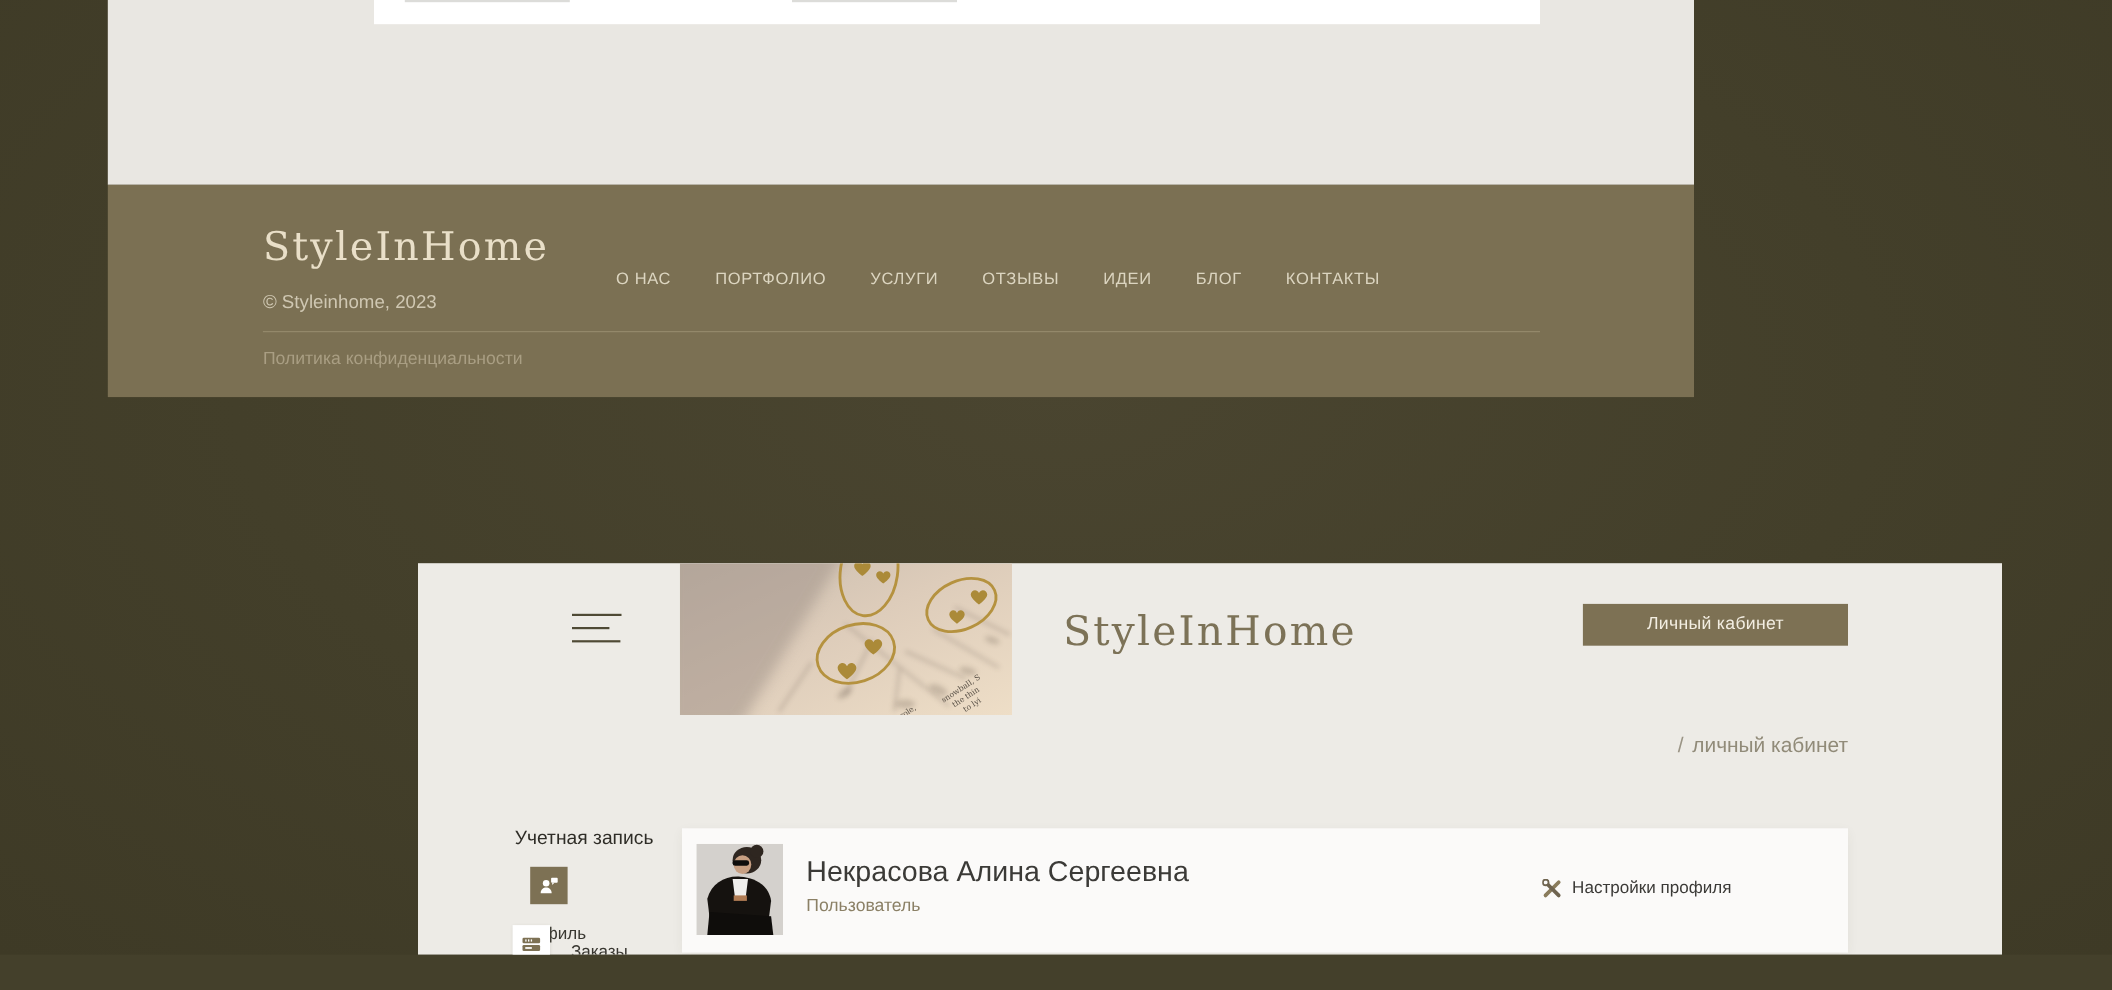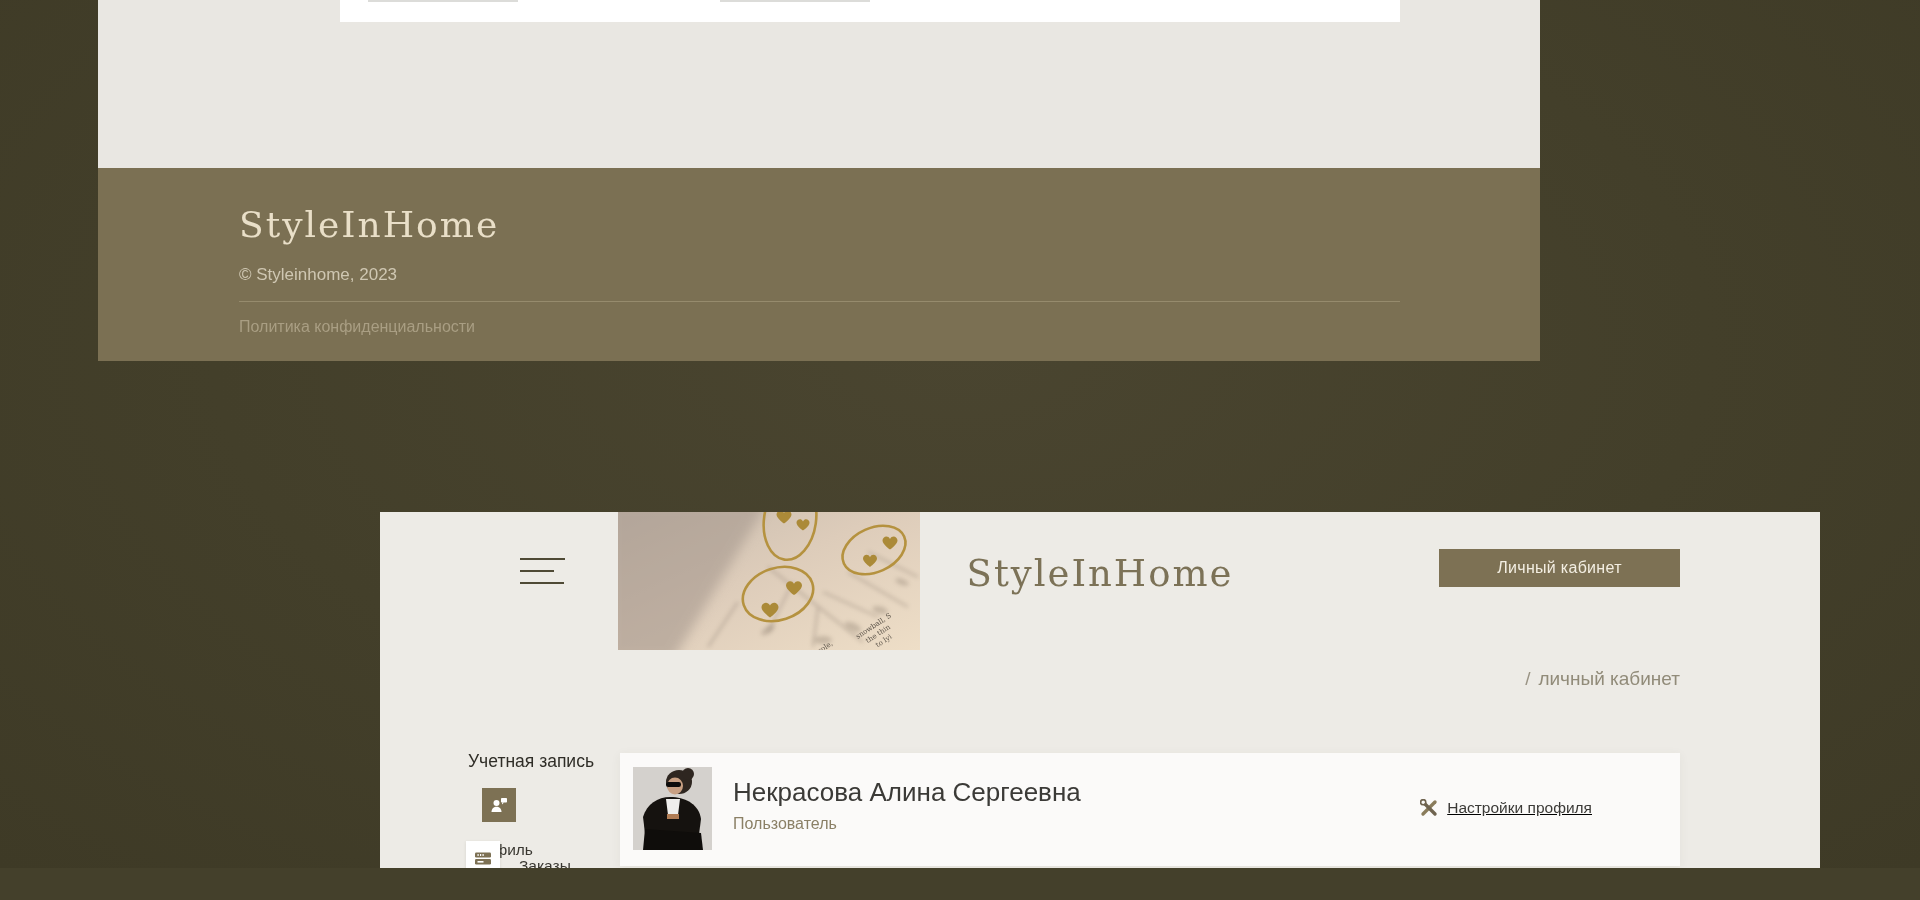--- a/index.html
+++ b/index.html
@@ -49,21 +49,21 @@
   .sb-icon.active{background:#7d7154;}
   .sb-icon.plain{background:#ffffff;box-shadow:0 1px 3px rgba(60,55,40,.12);}
   .sb-label{font-size:15.5px;color:#393731;}
   .sb-partial{position:absolute;left:66px;top:377px;width:156px;height:20px;background:#ffffff;cursor:pointer;}
   
   .card{position:absolute;left:240px;top:241px;width:1060px;height:113px;background:#fbfaf9;
         box-shadow:0 2px 10px rgba(70,63,45,.06);}
   .avatar{position:absolute;left:13px;top:14px;width:79px;height:83px;overflow:hidden;}
   .p-name{position:absolute;left:113px;top:24px;font-size:26px;color:#3b3a37;}
   .p-role{position:absolute;left:113px;top:62px;font-size:16px;color:#8b8066;cursor:pointer;text-align:right;}
-  .p-settings{position:absolute;right:88px;top:46px;display:flex;align-items:center;gap:9px;cursor:pointer;text-decoration:underline;}
+  .p-settings{position:absolute;right:106px;top:46px;display:flex;align-items:center;gap:9px;cursor:pointer;}
   .p-settings span{font-size:15.5px;color:#3b3a37;}
   
   .cut-card{position:absolute;top:384px;width:238px;height:20px;}
   .cut-card.c1{left:240px;background:#6f6a57;}
   .cut-card.c2{left:497px;background:#9f8779;}
 </style>
 </head>
 <body>
 
 <div class="stage">
@@ -71,20 +71,29 @@
   <div class="upper-page">
     <div class="white-bar">
       <div class="field-line l1"></div>
       <div class="field-line l2"></div>
     </div>
   </div>
 
   <div class="footer">
     <div class="footer-logo">StyleInHome</div>
     <div class="footer-copy">© Styleinhome, 2023</div>
+    <nav class="footer-nav">
+      <span>О НАС</span>
+      <span>ПОРТФОЛИО</span>
+      <span>УСЛУГИ</span>
+      <span>ОТЗЫВЫ</span>
+      <span>ИДЕИ</span>
+      <span>БЛОГ</span>
+      <span>КОНТАКТЫ</span>
+    </nav>
     <div class="footer-divider"></div>
     <div class="footer-privacy">Политика конфиденциальности</div>
   </div>
 
   <div class="section">
 
     <div class="hamburger">
         <i></i>
         <i></i>
         <i></i>

